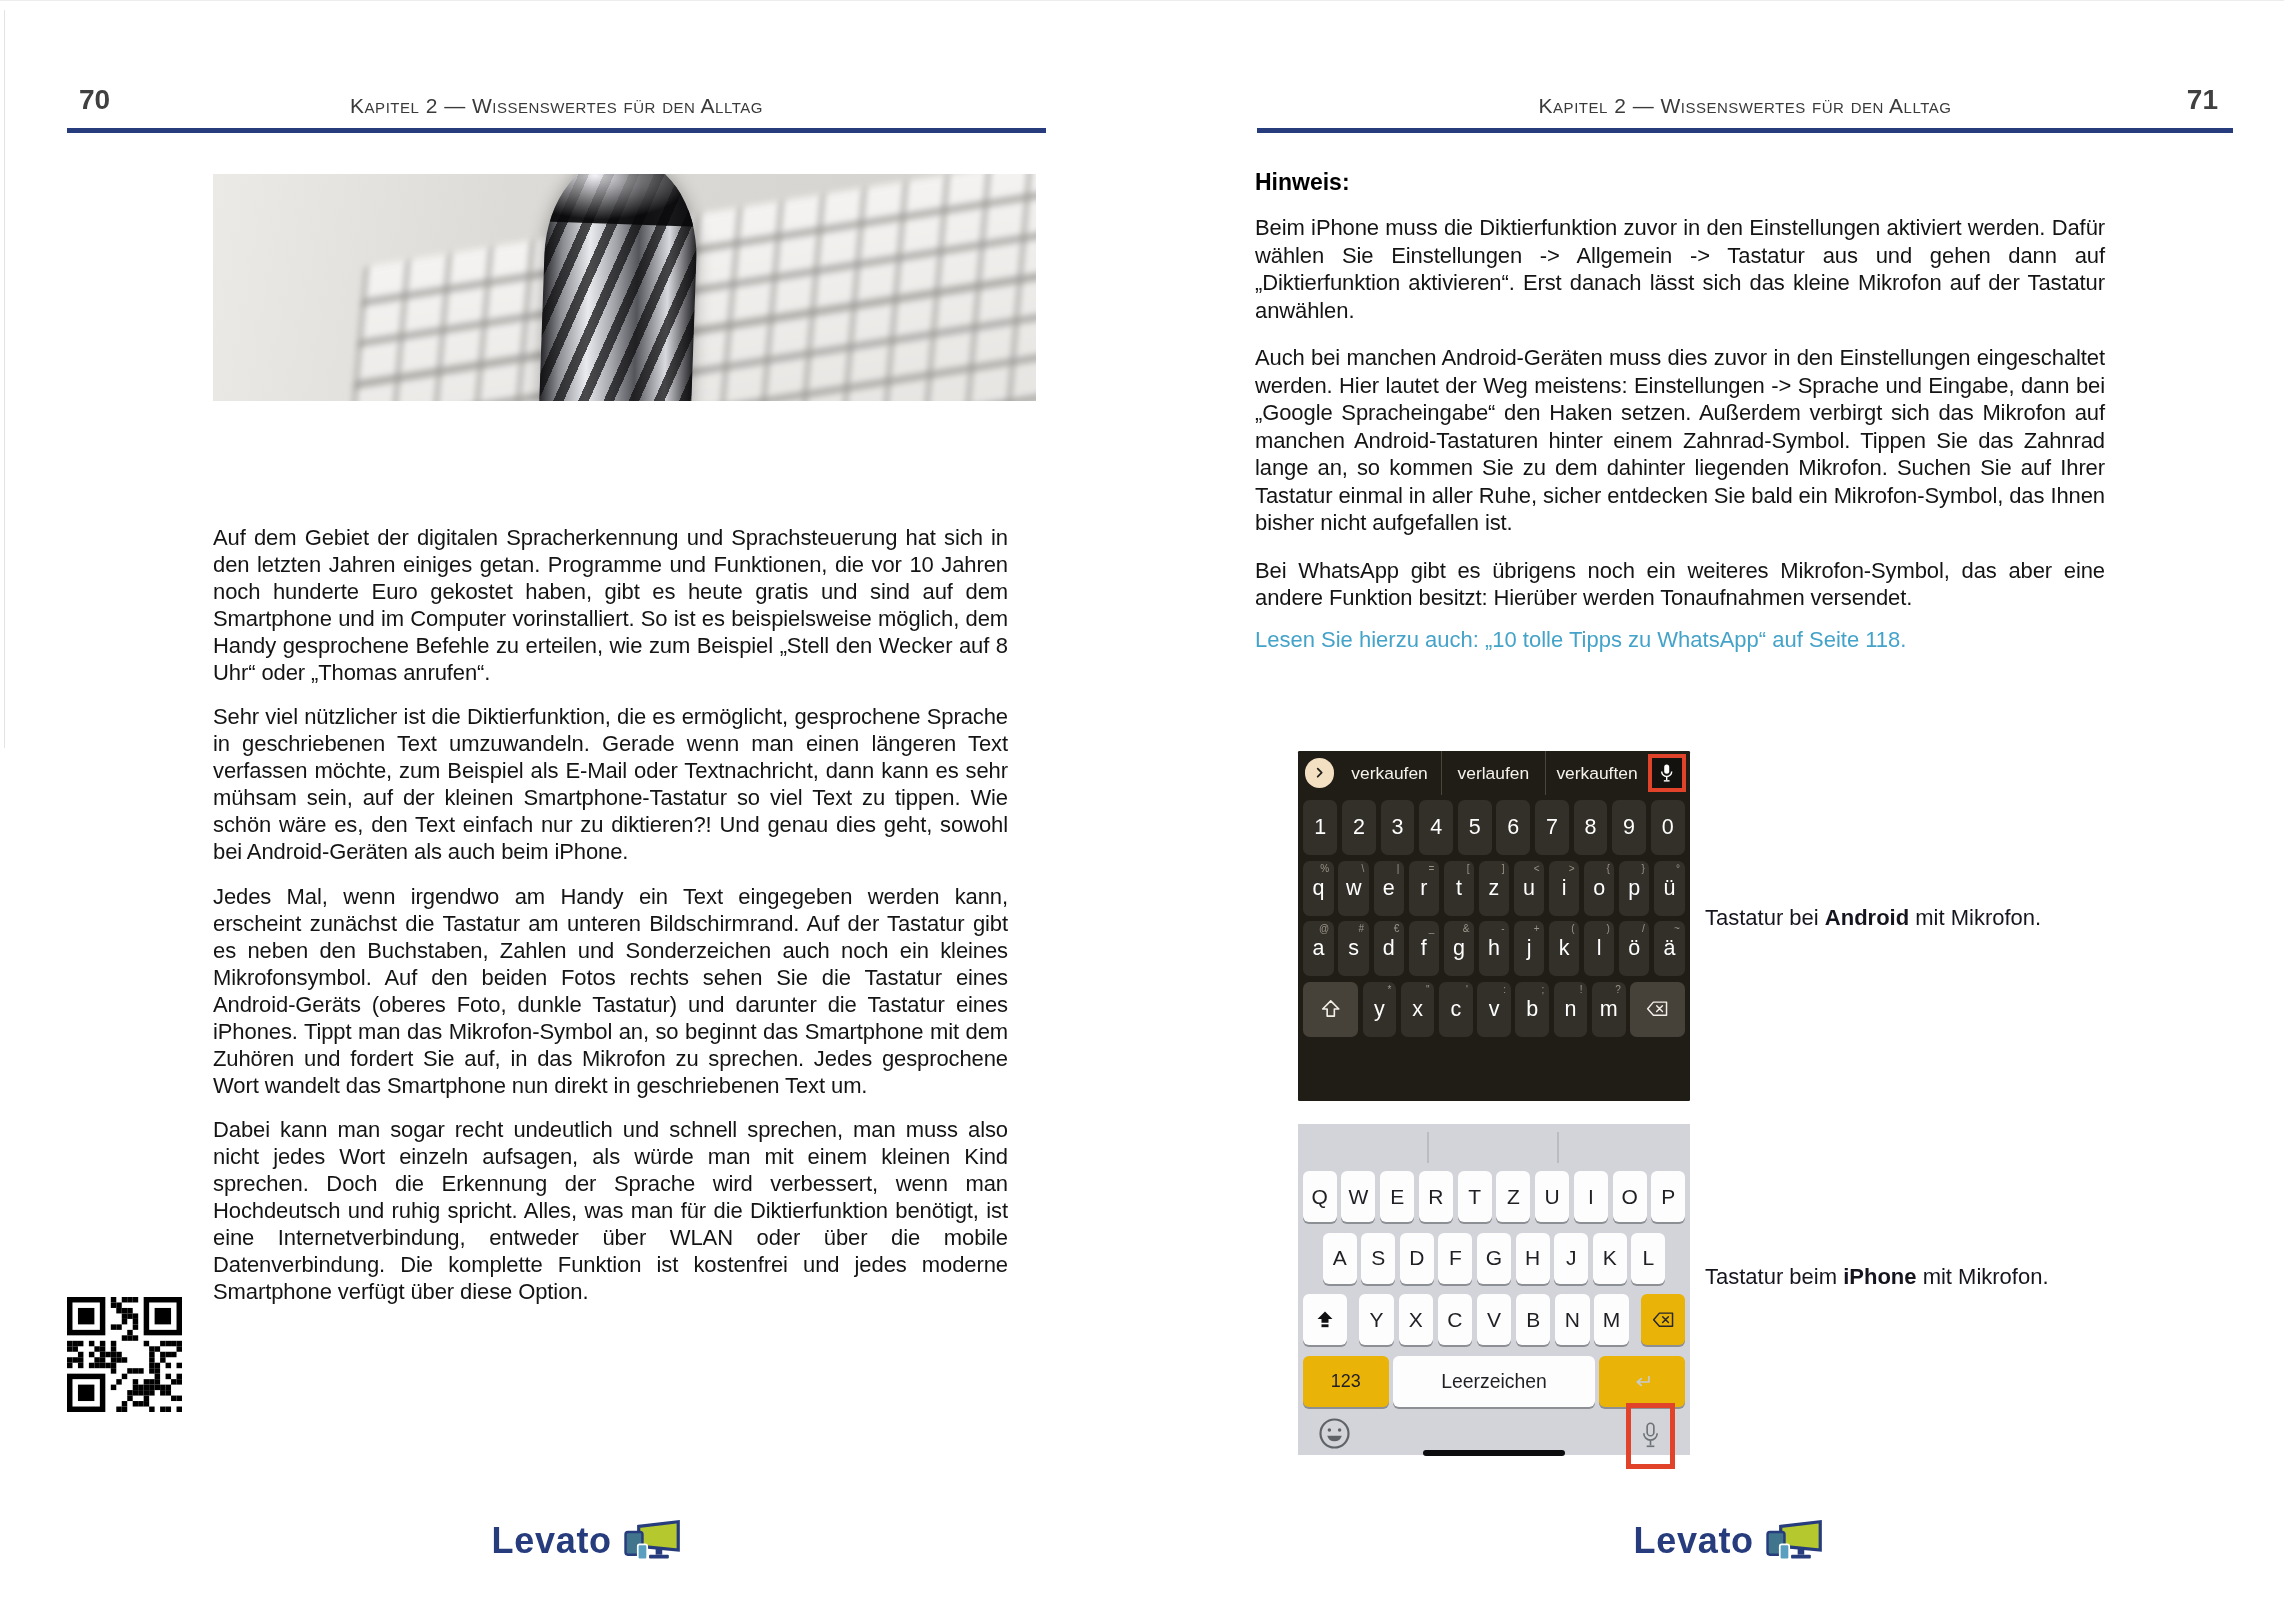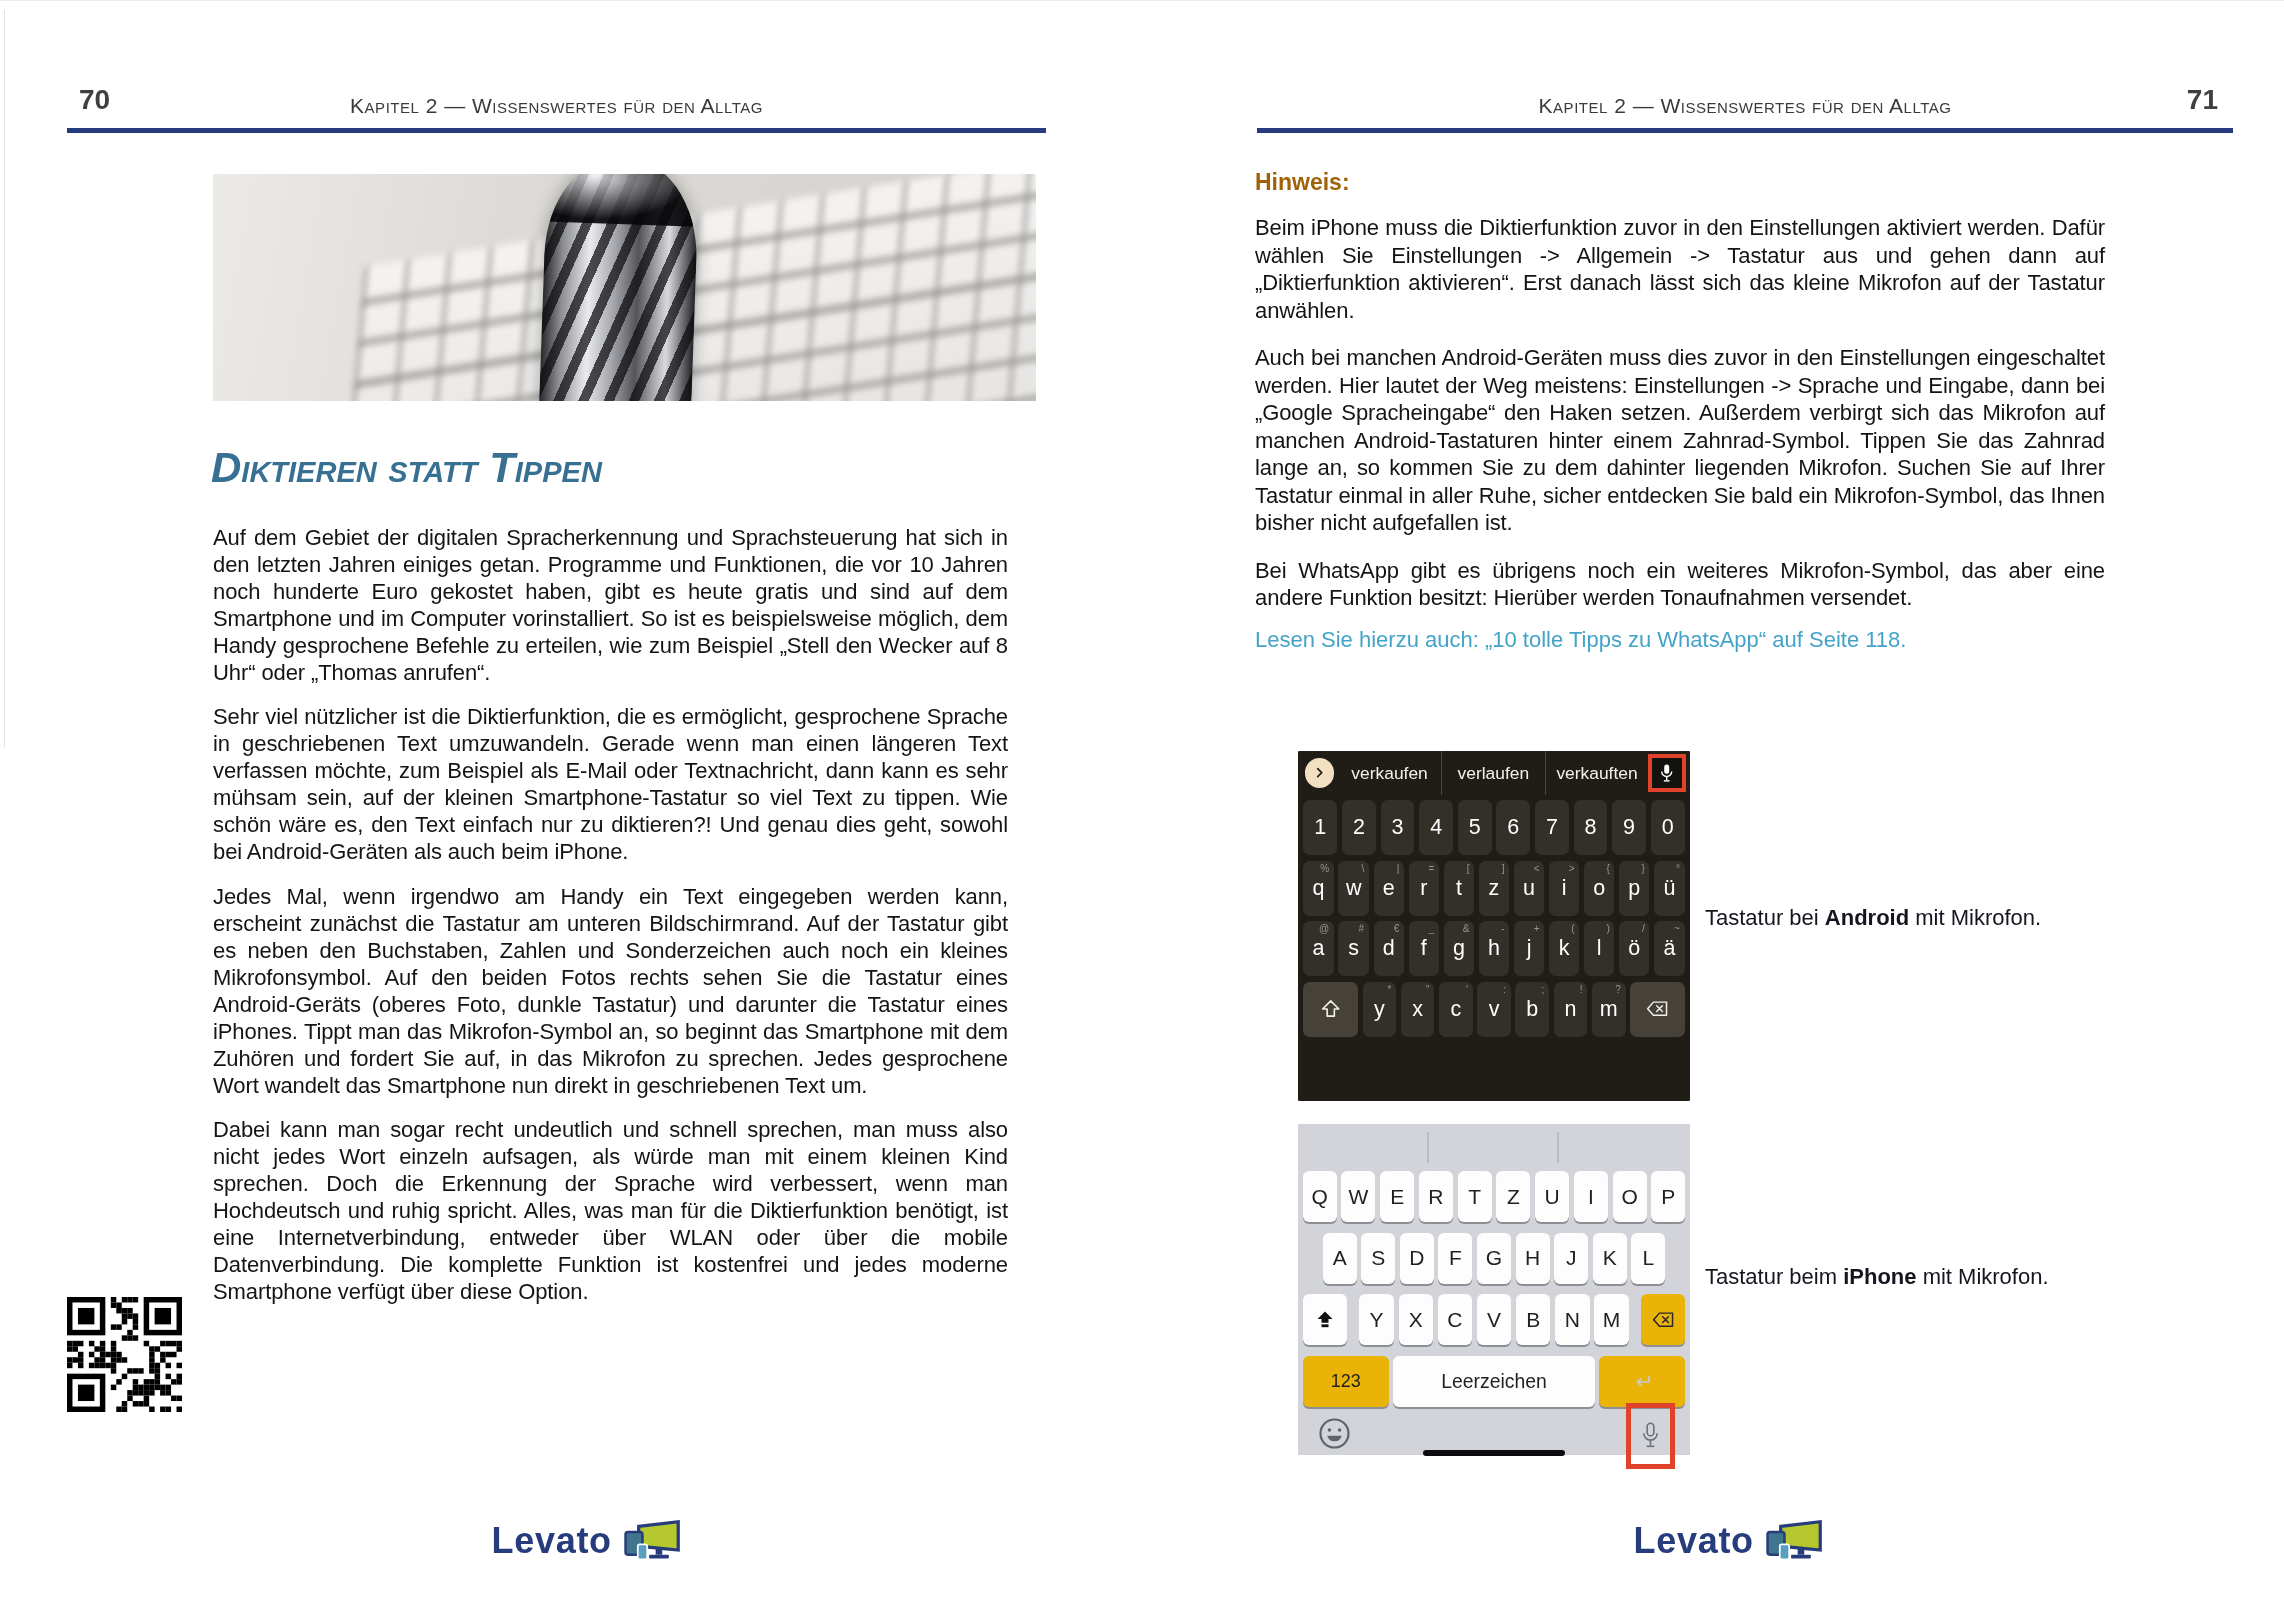--- a/index.html
+++ b/index.html
@@ -49,21 +49,21 @@
   
   .title{position:absolute;left:211px;top:443px;margin:0;
     font-size:42px;font-style:italic;font-weight:bold;font-variant:small-caps;
     color:#377092;letter-spacing:0px;}
   .body-col{position:absolute;text-align:justify;font-size:22px;line-height:27px;color:#141414;
     letter-spacing:-0.1px;hyphens:auto;}
   .body-left{left:213px;top:523px;width:795px;}
   .body-col p{margin:0 0 17.4px 0;}
   .body-right{left:113px;top:213px;width:850px;line-height:27.5px;}
   .body-right p{margin:0 0 20px 0;}
-  .note-label{position:absolute;left:113px;top:168px;font-size:23px;font-weight:bold;color:#a16207;}
+  .note-label{position:absolute;left:113px;top:168px;font-size:23px;font-weight:bold;color:#000000;}
   .see-link{position:absolute;left:113px;top:626px;font-size:22px;color:#44a3c9;text-decoration:none;cursor:pointer;}
 
   
   .qr{position:absolute;left:67px;top:1296px;width:115px;height:115px;background:#fff;}
 
   
   .logo{position:absolute;left:0;width:100%;top:1510px;height:60px;
     display:flex;align-items:center;justify-content:center;gap:6.7px;padding-left:16px;}
   .logo-word{font-size:36px;font-weight:600;color:#263c7c;letter-spacing:0.7px;}
   .logo-mark{width:64px;height:47px;}
@@ -138,21 +138,20 @@
     <div class="edge-line"></div>
     <div class="pnum pnum-left">70</div>
     <div class="chap-header">Kapitel 2 — Wissenswertes für den Alltag</div>
     <div class="rule"></div>
 
     <figure class="photo" style="margin:0;">
       <div class="photo-kb"></div>
       <div class="photo-mic"></div>
     </figure>
 
-    <h1 class="title">Diktieren statt Tippen</h1>
 
     <div class="body-col body-left">
         <p>Auf dem Gebiet der digitalen Spracherkennung und Sprachsteuerung hat sich in den letzten Jahren einiges getan. Programme und Funktionen, die vor 10 Jahren noch hunderte Euro gekostet haben, gibt es heute gratis und sind auf dem Smartphone und im Computer vorinstalliert. So ist es beispielsweise möglich, dem Handy gesprochene Befehle zu erteilen, wie zum Beispiel „Stell den Wecker auf 8 Uhr“ oder „Thomas anrufen“.</p>
         <p>Sehr viel nützlicher ist die Diktierfunktion, die es ermöglicht, gesprochene Sprache in geschriebenen Text umzuwandeln. Gerade wenn man einen längeren Text verfassen möchte, zum Beispiel als E-Mail oder Textnachricht, dann kann es sehr mühsam sein, auf der kleinen Smartphone-Tastatur so viel Text zu tippen. Wie schön wäre es, den Text einfach nur zu diktieren?! Und genau dies geht, sowohl bei Android-Geräten als auch beim iPhone.</p>
         <p>Jedes Mal, wenn irgendwo am Handy ein Text eingegeben werden kann, erscheint zunächst die Tastatur am unteren Bildschirmrand. Auf der Tastatur gibt es neben den Buchstaben, Zahlen und Sonderzeichen auch noch ein kleines Mikrofonsymbol. Auf den beiden Fotos rechts sehen Sie die Tastatur eines Android-Geräts (oberes Foto, dunkle Tastatur) und darunter die Tastatur eines iPhones. Tippt man das Mikrofon-Symbol an, so beginnt das Smartphone mit dem Zuhören und fordert Sie auf, in das Mikrofon zu sprechen. Jedes gesprochene Wort wandelt das Smartphone nun direkt in geschriebenen Text um.</p>
         <p>Dabei kann man sogar recht undeutlich und schnell sprechen, man muss also nicht jedes Wort einzeln aufsagen, als würde man mit einem kleinen Kind sprechen. Doch die Erkennung der Sprache wird verbessert, wenn man Hochdeutsch und ruhig spricht. Alles, was man für die Diktierfunktion benötigt, ist eine Internetverbindung, entweder über WLAN oder über die mobile Datenverbindung. Die komplette Funktion ist kostenfrei und jedes moderne Smartphone verfügt über diese Option.</p>
       </div>
 
     <svg class="qr" id="qr-svg" viewBox="0 0 168 168">
         <rect x="64" y="0" width="8" height="8" fill="#000"></rect>

